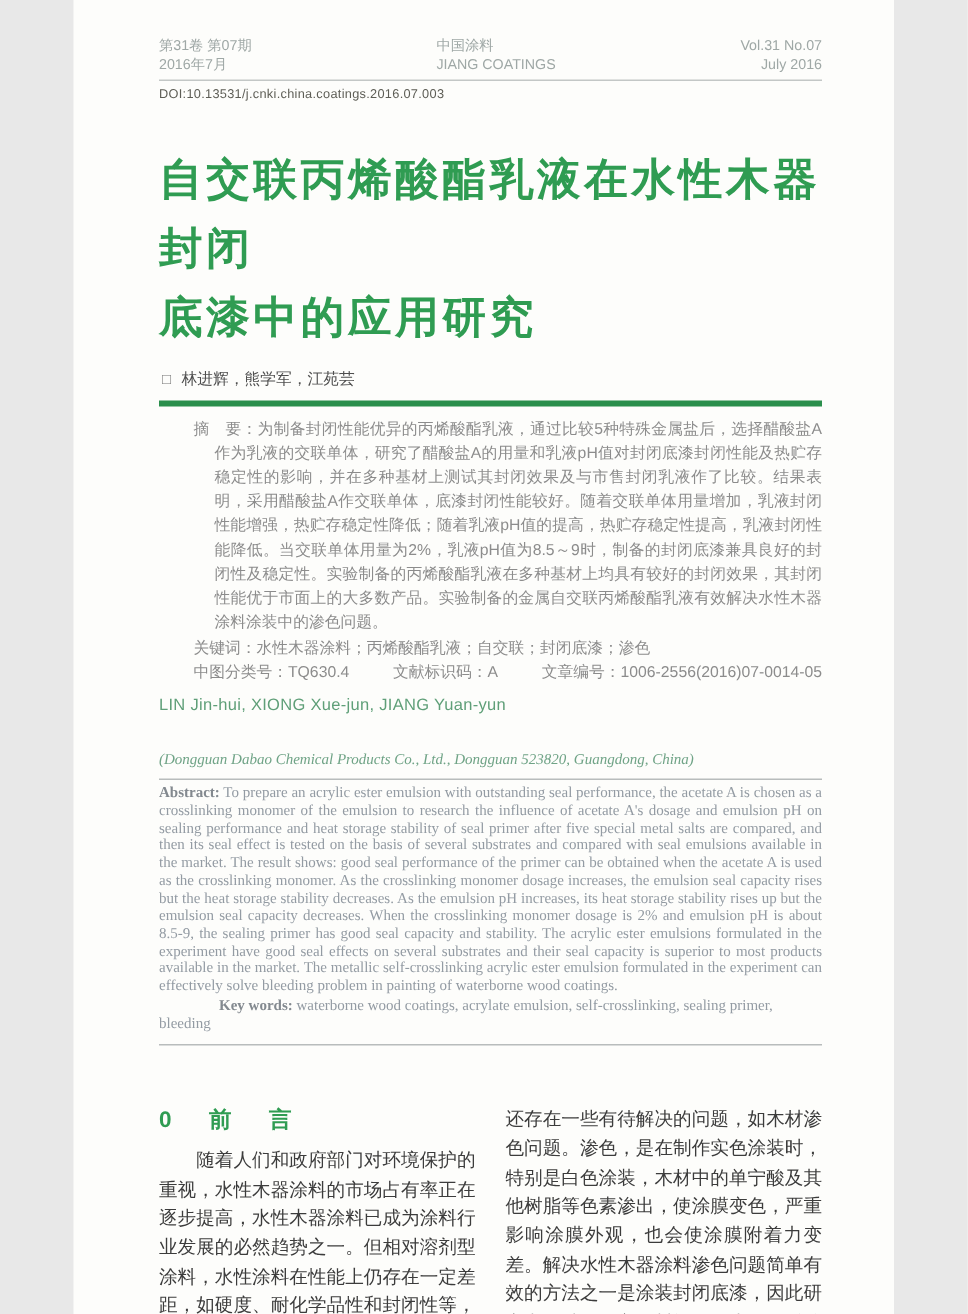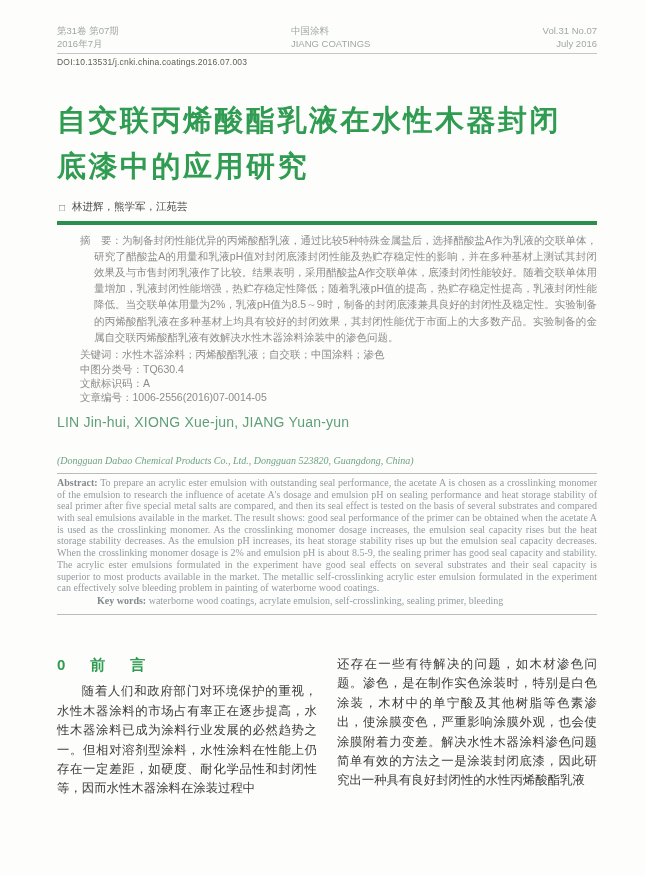--- a/index.html
+++ b/index.html
@@ -4,21 +4,21 @@
 <style>
   :root{
     --accent:#2f9c52;
     --rule-green:#2a8f4c;
     --hdr-gray:#9fa8a6;
     --ln-gray:#b8bcbc;
   }
   *{margin:0;padding:0;box-sizing:border-box;}
   html,body{background:#e8e8e8;}
   .page{
-    width:645px;height:876px;background:#fdfdfb;margin:0 auto;
+    width:547px;height:876px;background:#fdfdfb;margin:0 auto;
     padding:24px 48px 0 57px;overflow:hidden;position:relative;
     font-family:"Liberation Sans","DejaVu Sans",sans-serif;
   }
   
   .jhead{display:flex;justify-content:space-between;align-items:flex-end;
     font-size:9.5px;line-height:13px;color:var(--hdr-gray);
     border-bottom:1px solid #c3c7c6;padding-bottom:3px;}
   .jhead .c{text-align:left;}
   .jhead .r{text-align:right;}
   .doi{font-size:8.5px;color:#5d5d55;margin-top:3px;letter-spacing:.2px;}
@@ -27,25 +27,25 @@
     font-size:29px;line-height:46px;letter-spacing:2.5px;}
   .authors-cn{margin-top:11px;font-size:10.5px;color:#4e4e4e;display:flex;align-items:center;}
   .authors-cn .sq{font-size:10px;color:#777;margin-right:7px;margin-left:2px;}
   .affil-cn{margin-top:3px;font-size:10px;color:#5a5a5a;padding-left:16px;}
   .green-rule{height:3.5px;background:var(--rule-green);margin-top:7px;}
   
   .abs-cn{margin-top:7px;font-size:10.5px;line-height:16.2px;color:#8c8c8c;
     padding-left:37px;text-indent:-14px;text-align:justify;word-break:break-all;}
   .kw-cn{margin-top:1px;font-size:10.5px;line-height:16px;color:#8c8c8c;padding-left:23px;}
   .meta-row{display:flex;justify-content:space-between;font-size:10.5px;
-    color:#8c8c8c;padding-left:23px;margin-top:1px;flex-direction:column;}
+    color:#8c8c8c;padding-left:23px;margin-top:1px;}
   
   .title-en{margin-top:24px;color:var(--accent);font-weight:bold;
     font-size:20px;line-height:32px;word-spacing:3px;letter-spacing:.2px;}
-  .authors-en{margin-top:9px;font-size:14px;color:#5f9f78;letter-spacing:.2px;}
+  .authors-en{margin-top:9px;font-size:11px;color:#5f9f78;letter-spacing:.2px;}
   .affil-en{margin-top:25px;font-size:10px;color:#6fa386;font-style:italic;
     font-family:"Liberation Serif","DejaVu Serif",serif;}
   .thin-rule{border:none;border-top:1px solid var(--ln-gray);margin-top:7px;}
   .abs-en{margin-top:3px;font-size:10px;line-height:11.7px;color:#939ba3;
     text-align:justify;font-family:"Liberation Serif","DejaVu Serif",serif;}
   .abs-en b{color:#83898f;}
   .kw-en{margin-top:1px;font-size:10px;line-height:12px;color:#939ba3;
     font-family:"Liberation Serif","DejaVu Serif",serif;}
   .kw-en b{color:#83898f;margin-left:40px;}
   
@@ -84,21 +84,21 @@
 
   <div class="authors-cn">
     <span class="sq">□</span>
     <span>林进辉，熊学军，江苑芸</span>
   </div>
 
   <div class="green-rule"></div>
 
   <p class="abs-cn"><span>摘　要：</span><span>为制备封闭性能优异的丙烯酸酯乳液，通过比较5种特殊金属盐后，选择醋酸盐A作为乳液的交联单体，研究了醋酸盐A的用量和乳液pH值对封闭底漆封闭性能及热贮存稳定性的影响，并在多种基材上测试其封闭效果及与市售封闭乳液作了比较。结果表明，采用醋酸盐A作交联单体，底漆封闭性能较好。随着交联单体用量增加，乳液封闭性能增强，热贮存稳定性降低；随着乳液pH值的提高，热贮存稳定性提高，乳液封闭性能降低。当交联单体用量为2%，乳液pH值为8.5～9时，制备的封闭底漆兼具良好的封闭性及稳定性。实验制备的丙烯酸酯乳液在多种基材上均具有较好的封闭效果，其封闭性能优于市面上的大多数产品。实验制备的金属自交联丙烯酸酯乳液有效解决水性木器涂料涂装中的渗色问题。</span></p>
 
-  <p class="kw-cn"><span>关键词：</span><span>水性木器涂料；丙烯酸酯乳液；自交联；中国涂料；渗色</span></p>
+  <p class="kw-cn"><span>关键词：</span><span>水性木器涂料；丙烯酸酯乳液；自交联；封闭底漆；渗色</span></p>
 
   <div class="meta-row">
     <span>中图分类号：TQ630.4</span>
     <span>文献标识码：A</span>
     <span>文章编号：1006-2556(2016)07-0014-05</span>
   </div>
 
   <div class="authors-en">LIN Jin-hui, XIONG Xue-jun, JIANG Yuan-yun</div>
   <div class="affil-en">(Dongguan Dabao Chemical Products Co., Ltd., Dongguan 523820, Guangdong, China)</div>
 

